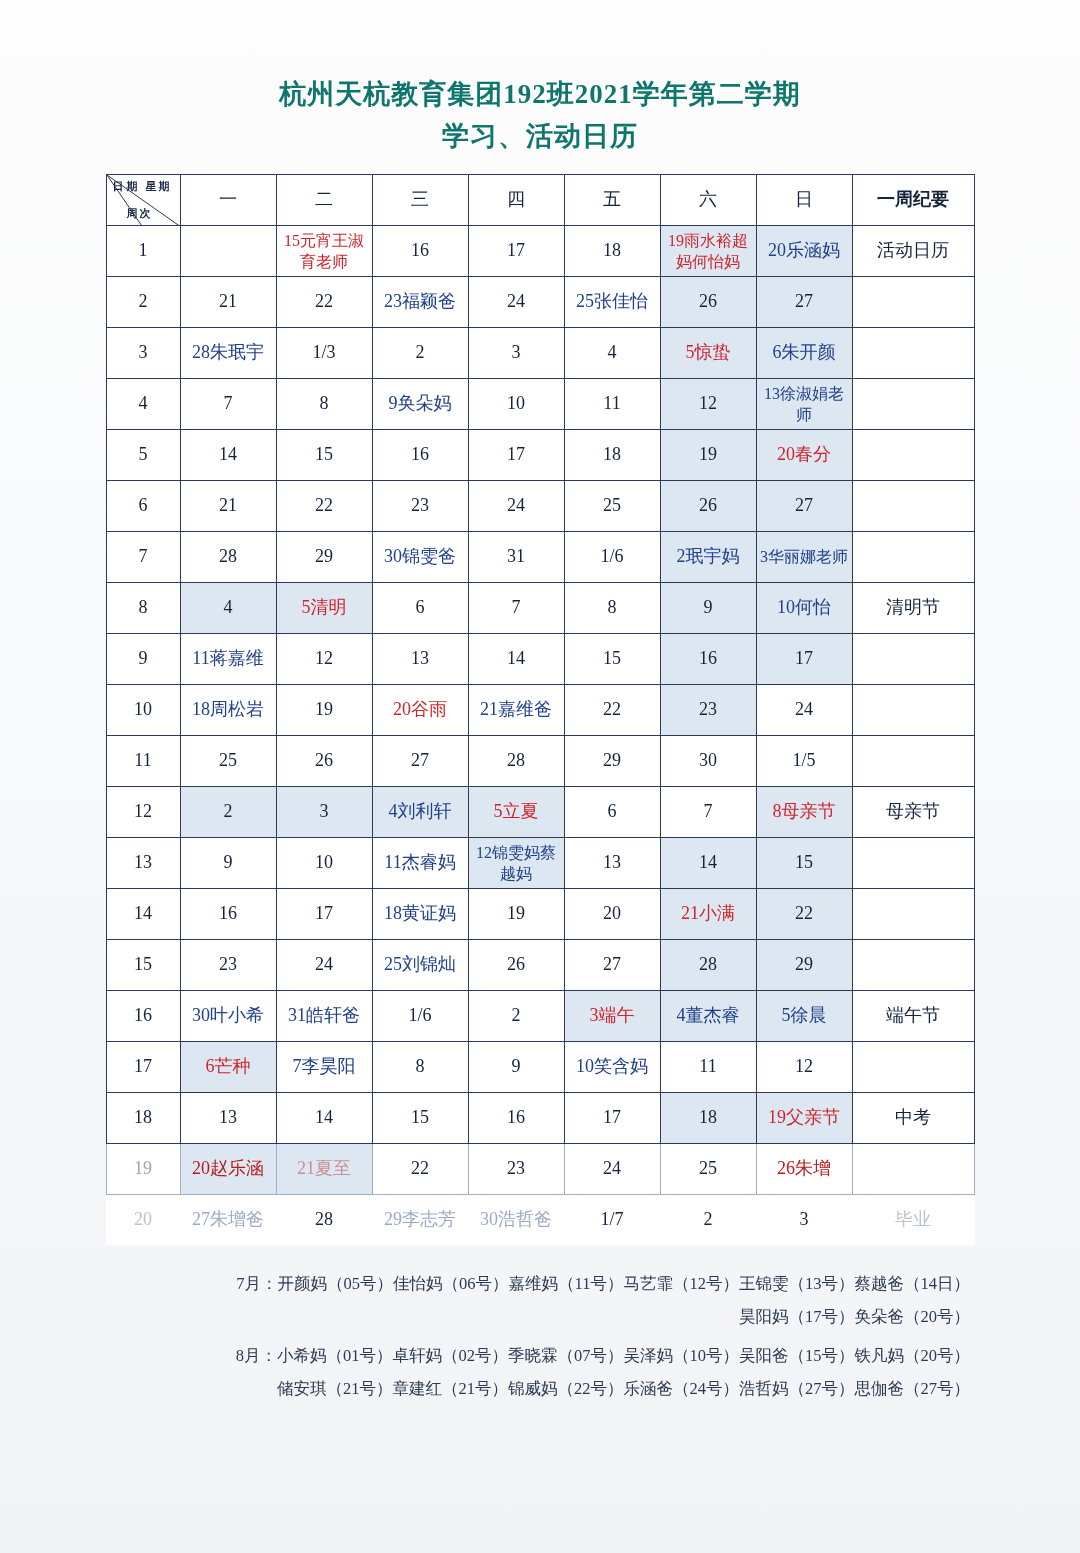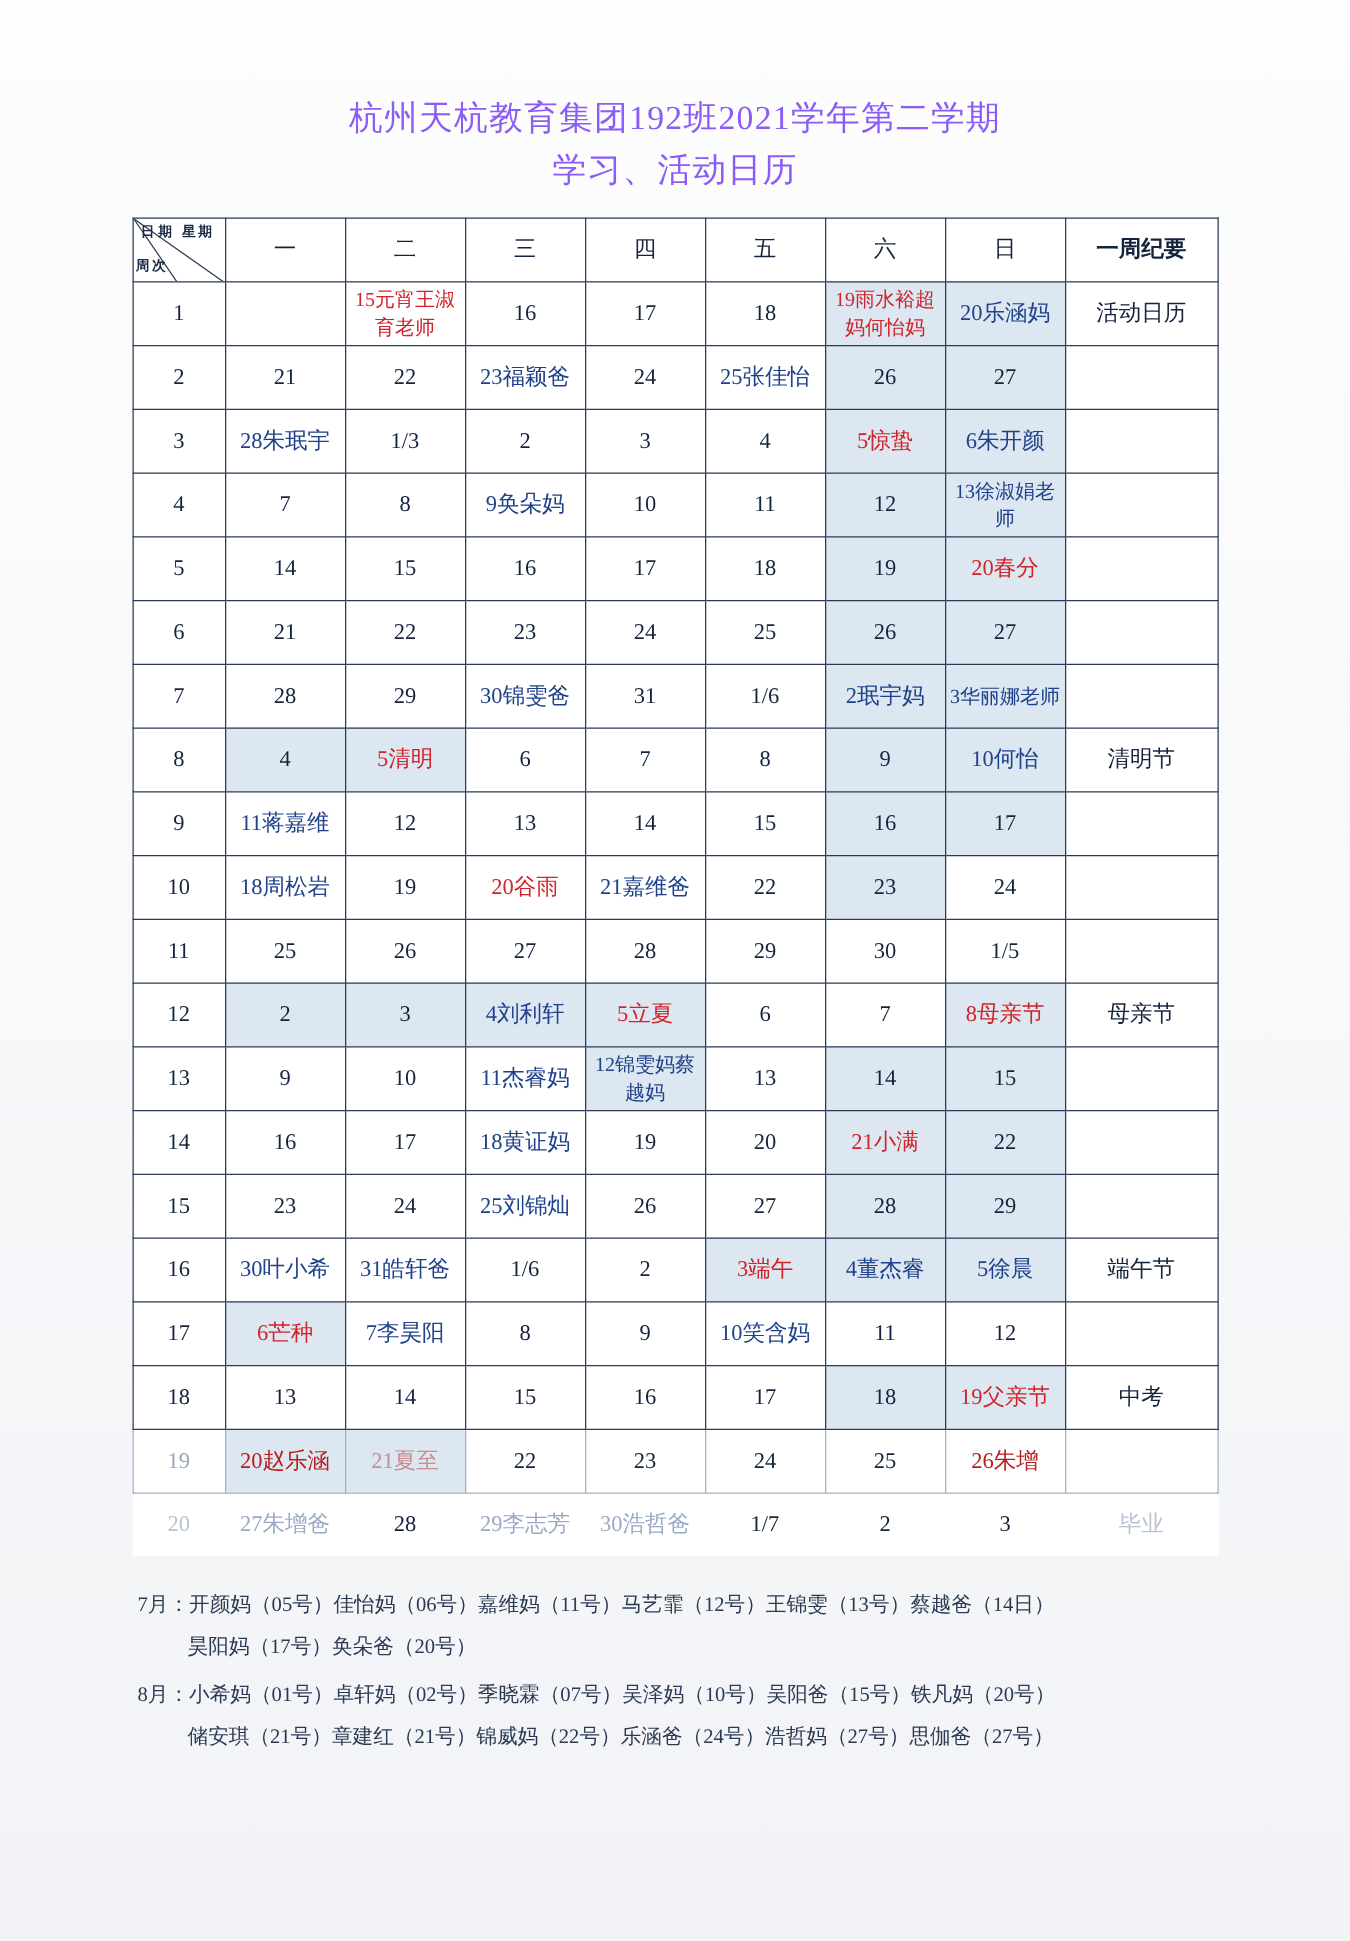--- a/index.html
+++ b/index.html
@@ -21,24 +21,24 @@
     left: 0; top: 0;
     width: 1080px;
     height: 1553px;
   }
   .title-block {
     text-align: center;
     padding-top: 74px;
   }
   .title-line {
     font-size: 27px;
-    font-weight: normal;
+    font-weight: bold;
     letter-spacing: 1px;
     line-height: 1.55;
-    color: #8b5cf6;
+    color: #0f766e;
     font-family: "Liberation Serif", "DejaVu Serif", serif;
   }
   table.cal {
     border-collapse: collapse;
     margin: 16px auto 0 auto;
     width: 701px;
     table-layout: fixed;
     background: #fff;
   }
   table.cal td, table.cal th {
@@ -77,21 +77,21 @@
   }
   .corner .lbl-dow {
     position: absolute;
     right: 8px; top: 5px;
     font-size: 11px;
     color: #1b2a46;
     letter-spacing: 2px;
   }
   .corner .lbl-week {
     position: absolute;
-    left: 2px; bottom: 5px;
+    left: 20px; bottom: 5px;
     font-size: 11px;
     color: #1b2a46;
     letter-spacing: 2px;
   }
   th.dow {
     font-size: 25px;
     font-weight: normal;
     height: 76px;
   }
   th.summary {
@@ -117,20 +117,21 @@
   tr.fade2 td { color: #b9c2cf; border-color: #ccd5e0; }
   tr.fade2 td.cell span.blue { color: #9aa9c6; }
   tr.fade2 td { border: none; }
 
   .footnotes {
     width: 860px;
     margin: 22px auto 0 auto;
     font-size: 16.5px;
     line-height: 2.0;
     color: #2b3a53;
+    text-align: right;
   }
   .footnotes .fn {
     margin-bottom: 6px;
   }
   .footnotes .fn .ln { display: block; }
   .footnotes .fn .ln.indent { padding-left: 40px; }
 </style>
 </head>
 <body>
 

